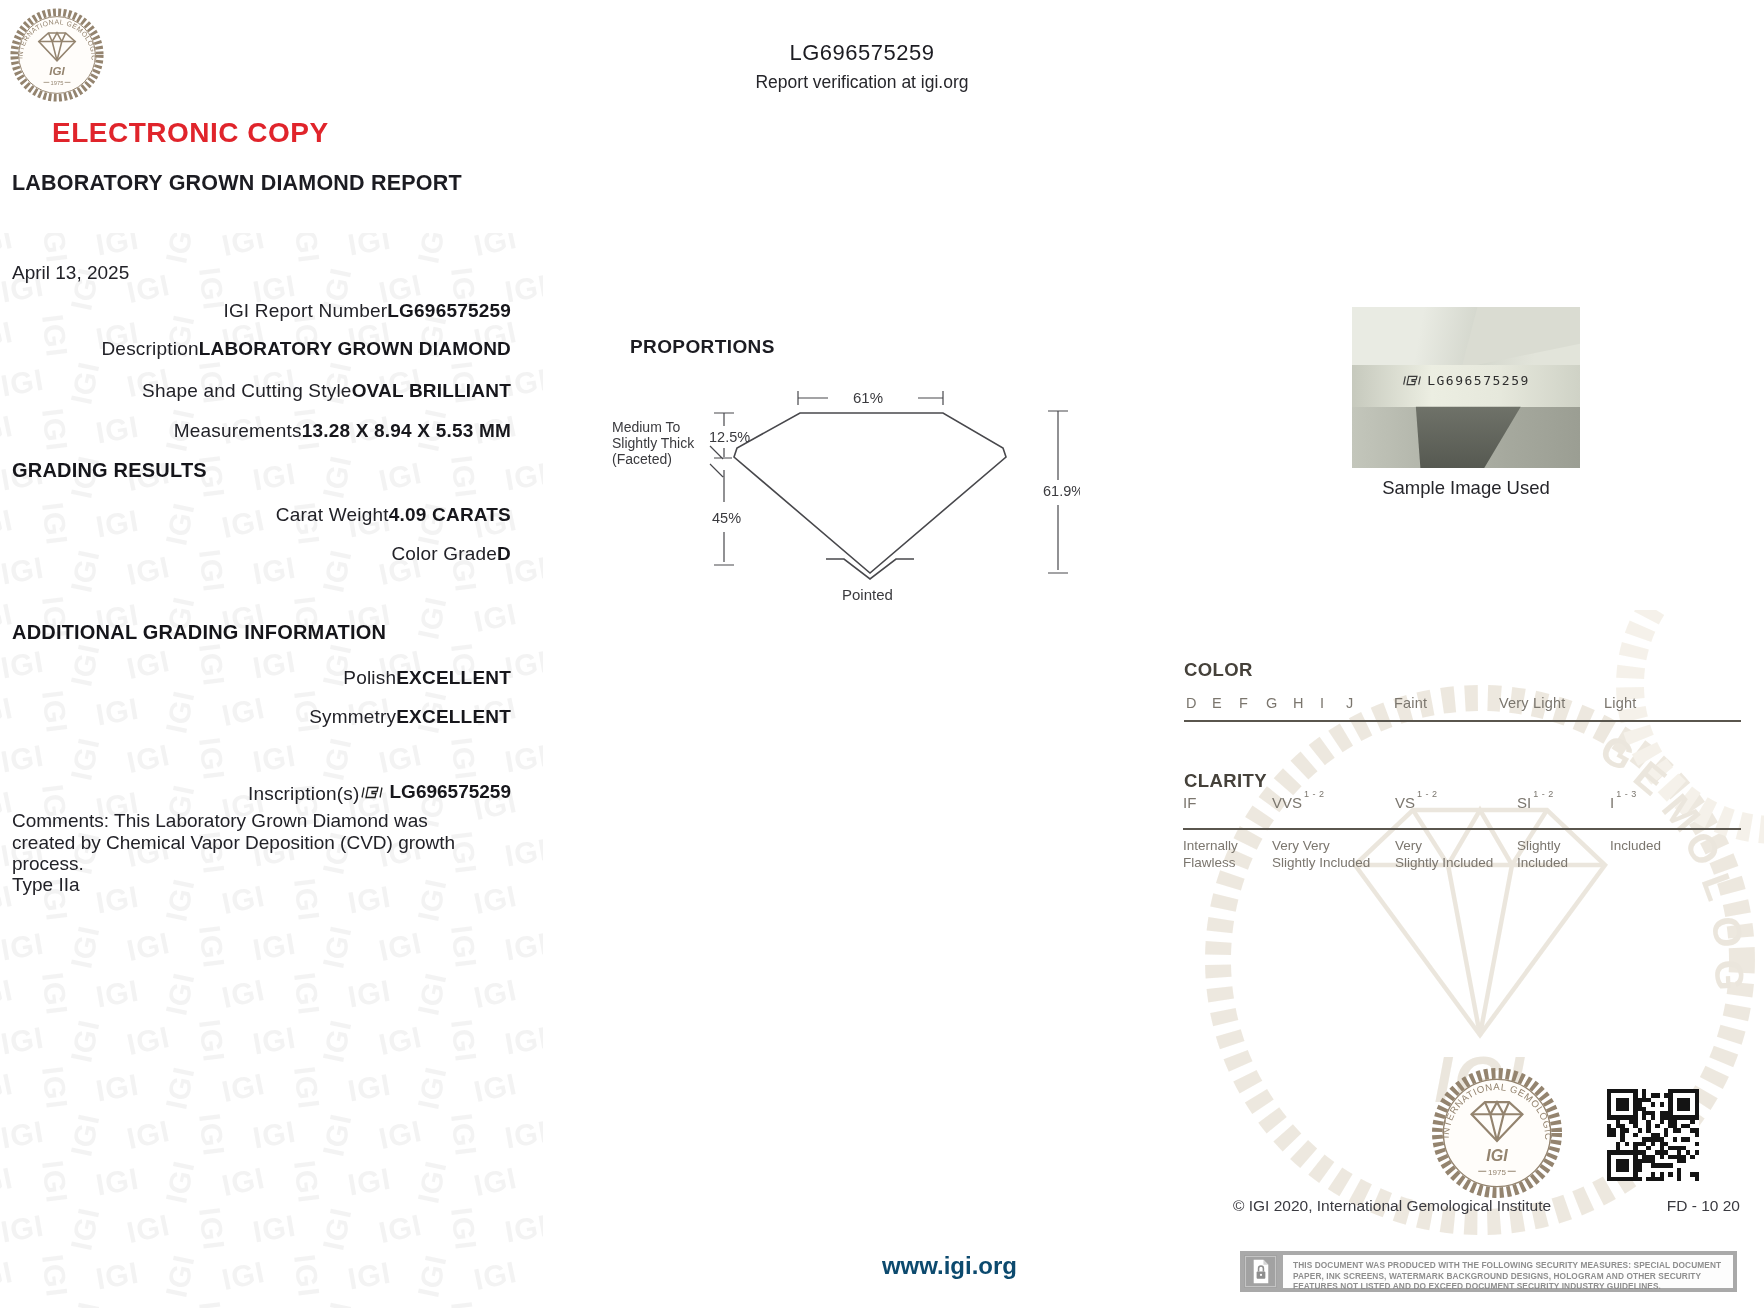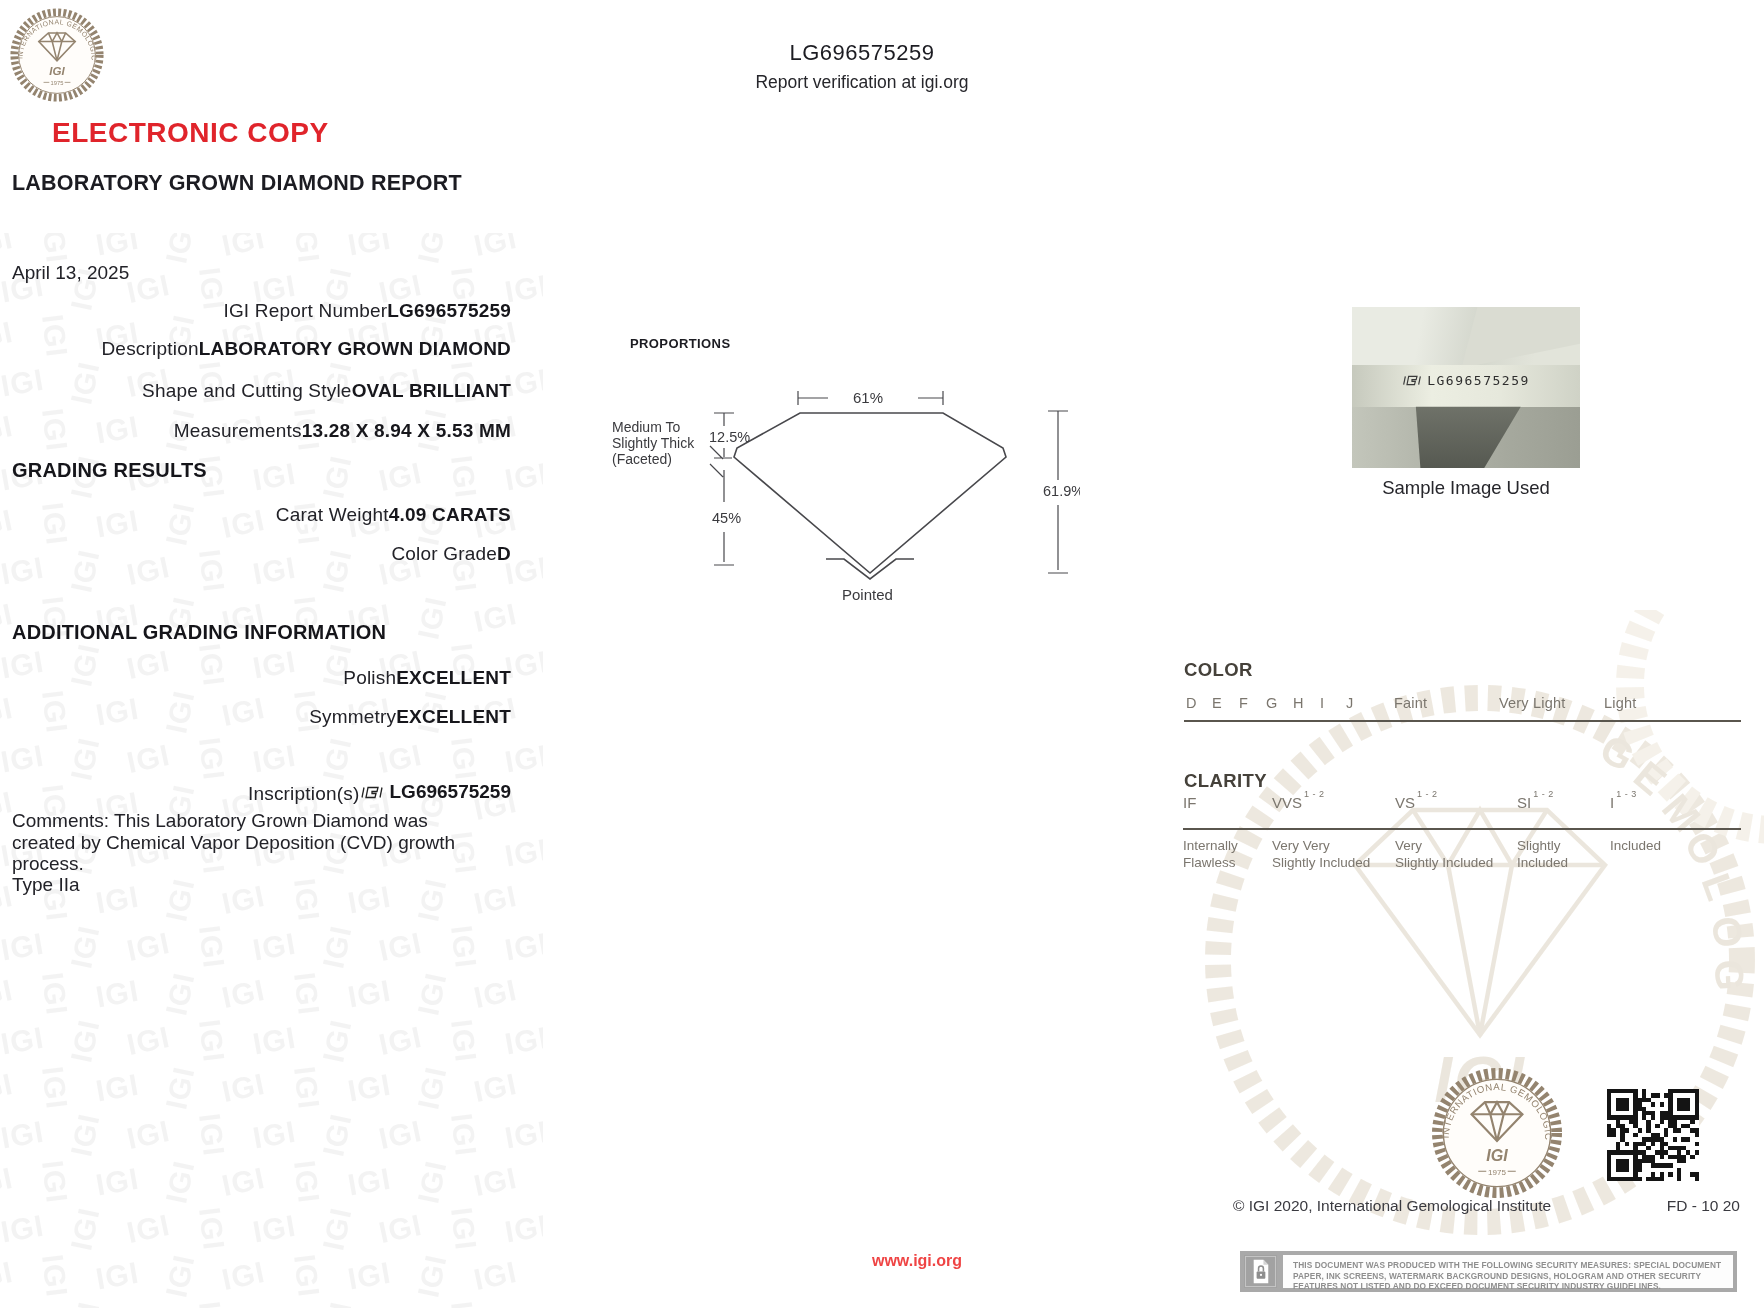--- a/index.html
+++ b/index.html
@@ -26,21 +26,21 @@
   .date{position:absolute;left:12px;top:262px;font-size:19px;color:#222228;}
   .row{position:absolute;left:12px;width:499px;display:flex;justify-content:flex-end;align-items:baseline;font-size:19px;}
   .row .lbl{font-weight:400;color:#222228;letter-spacing:.2px;}
   .row .val{font-weight:700;color:#17171c;letter-spacing:.2px;text-align:right;}
   .sechead{position:absolute;left:12px;font-size:20px;font-weight:700;color:#15151a;letter-spacing:.2px;}
   .insc-val{display:flex;align-items:center;gap:6px;font-weight:700;color:#17171c;}
   .comments{position:absolute;left:12px;top:810px;width:462px;font-size:19px;line-height:21.5px;color:#222228;}
   .typeline{position:absolute;left:12px;top:874px;font-size:19px;color:#222228;}
 
   
-  .prop-title{position:absolute;left:630px;top:336px;font-size:13px;font-weight:700;color:#1c1c22;letter-spacing:.4px;}
+  .prop-title{position:absolute;left:630px;top:336px;font-size:19px;font-weight:700;color:#1c1c22;letter-spacing:.4px;}
   .prop-svg{position:absolute;left:600px;top:380px;width:480px;height:240px;}
   .prop-svg text{font-family:"Liberation Sans","DejaVu Sans",sans-serif;fill:#3a3a3e;}
   .prop-svg path,.prop-svg line{stroke:#48484c;fill:none;}
 
   
   .photo{position:absolute;left:1352px;top:307px;width:228px;height:161px;background:#dcded6;overflow:hidden;}
   .ph-facet{position:absolute;}
   .ph-girdle{position:absolute;left:0;top:36%;width:100%;height:26%;
      background:linear-gradient(90deg,#c6c9bd,#eceee2 35%,#e6e8dc 65%,#cfd2c6);}
   .ph-insc{position:absolute;left:0;top:41%;width:100%;display:flex;justify-content:center;align-items:center;gap:5px;
@@ -49,21 +49,21 @@
 
   
   .scale-title{position:absolute;font-size:18.5px;font-weight:700;color:#45413a;letter-spacing:.4px;}
   .clet{position:absolute;top:695px;font-size:14.5px;color:#7b766e;letter-spacing:.2px;}
   .hline{position:absolute;height:1.6px;background:#5a564e;}
   .cgrade{position:absolute;top:794px;font-size:15px;color:#7b766e;}
   .cgrade sup{font-size:9px;position:relative;top:-5px;margin-left:2px;letter-spacing:.5px;}
   .cdesc{position:absolute;top:838px;font-size:13.5px;line-height:16.5px;color:#7b766e;}
 
   
-  .website{position:absolute;left:817px;top:1252px;width:200px;text-align:center;font-size:16px;font-weight:700;color:#ef4444;}
+  .website{position:absolute;left:817px;top:1252px;width:200px;text-align:right;font-size:24px;font-weight:700;color:#0c4a6e;}
   .seal2{position:absolute;left:1430px;top:1066px;width:134px;height:134px;}
   .qr{position:absolute;left:1607px;top:1089px;width:92px;height:92px;display:grid;
       grid-template:repeat(21,1fr)/repeat(21,1fr);background:#fff;}
   .qr div.on{background:#141414;}
   .copyright{position:absolute;left:1233px;top:1197px;font-size:15.5px;color:#3a3a40;}
   .formcode{position:absolute;left:1660px;top:1197px;width:80px;text-align:right;font-size:15.5px;color:#3a3a40;}
   .secbar{position:absolute;left:1240px;top:1251px;width:497px;height:41px;background:#a9a9a9;
           display:flex;align-items:center;gap:6px;padding:0 4px;box-sizing:border-box;}
   .secbar .panel{flex:1;background:#fdfdfd;height:33px;box-sizing:border-box;padding:5px 10px 0;
           font-size:8.3px;line-height:10.5px;color:#8e8e8e;font-weight:600;letter-spacing:.1px;}

